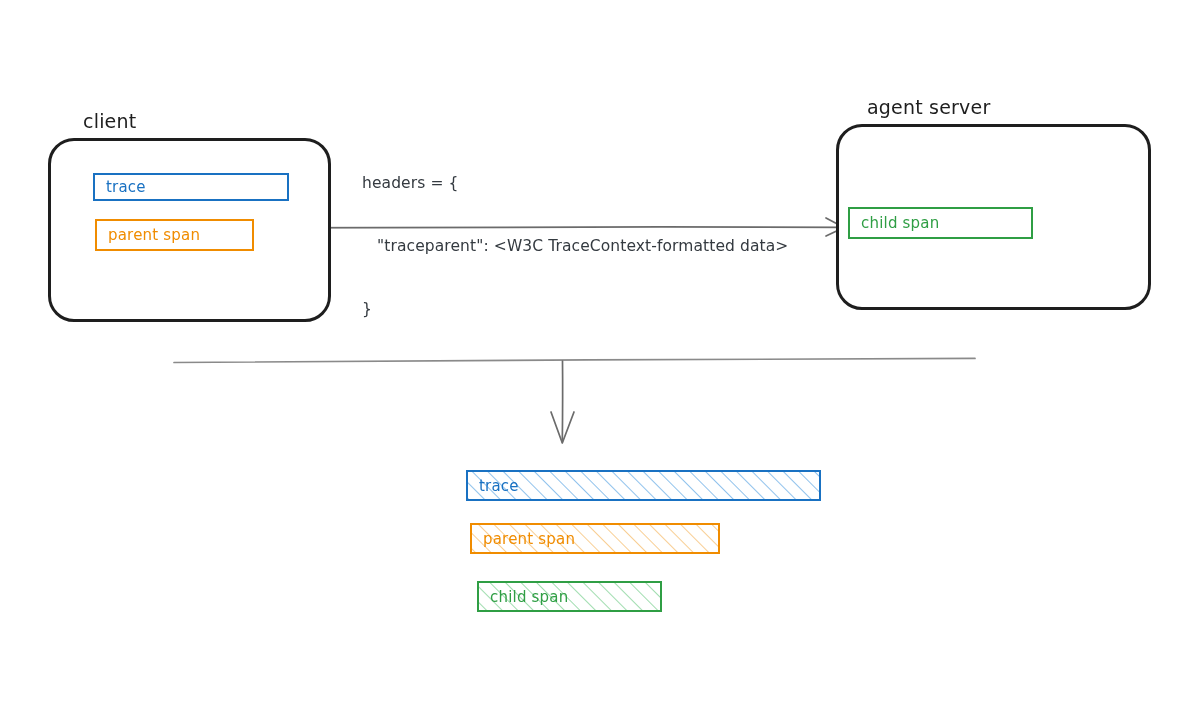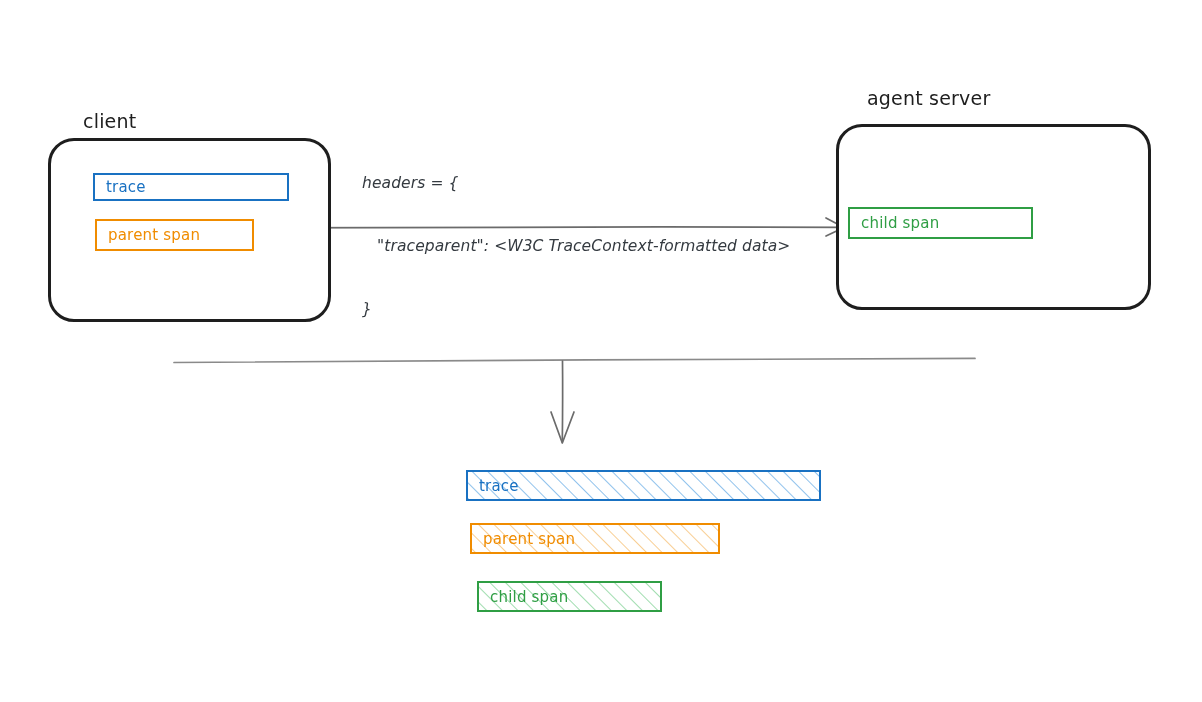--- a/index.html
+++ b/index.html
@@ -121,27 +121,27 @@
 <div class="container-box" style="left:48px; top:138px; width:283px; height:184px;"></div>
 
 <div class="span-box hand" style="left:93px; top:173px; width:196px; height:28px; border-color:#1971c2;">
   <span class="span-label" style="color:#1971c2;">trace</span>
 </div>
 
 <div class="span-box hand" style="left:95px; top:219px; width:159px; height:32px; border-color:#f08c00;">
   <span class="span-label" style="color:#f08c00;">parent span</span>
 </div>
 
-<div class="code-block hand" style="left:362px; top:131px;font-style:italic;">
+<div class="code-block hand" style="left:362px; top:131px;">
   <div>headers = {</div>
   <div>   "traceparent": &lt;W3C TraceContext-formatted data&gt;</div>
   <div>}</div>
 </div>
 
-<div class="container-label hand" style="left:867px; top:87px;">agent server</div>
+<div class="container-label hand" style="left:867px; top:96px;">agent server</div>
 
 <div class="container-box" style="left:836px; top:124px; width:315px; height:186px;"></div>
 
 <div class="span-box hand" style="left:848px; top:207px; width:185px; height:32px; border-color:#2f9e44;">
   <span class="span-label" style="color:#2f9e44;">child span</span>
 </div>
 
 <div class="timeline-bar hand" style="left:466px; top:470px; width:355px; height:31px; border-color:#1971c2;">
   <span class="bar-label" style="color:#1971c2;">trace</span>
 </div>

